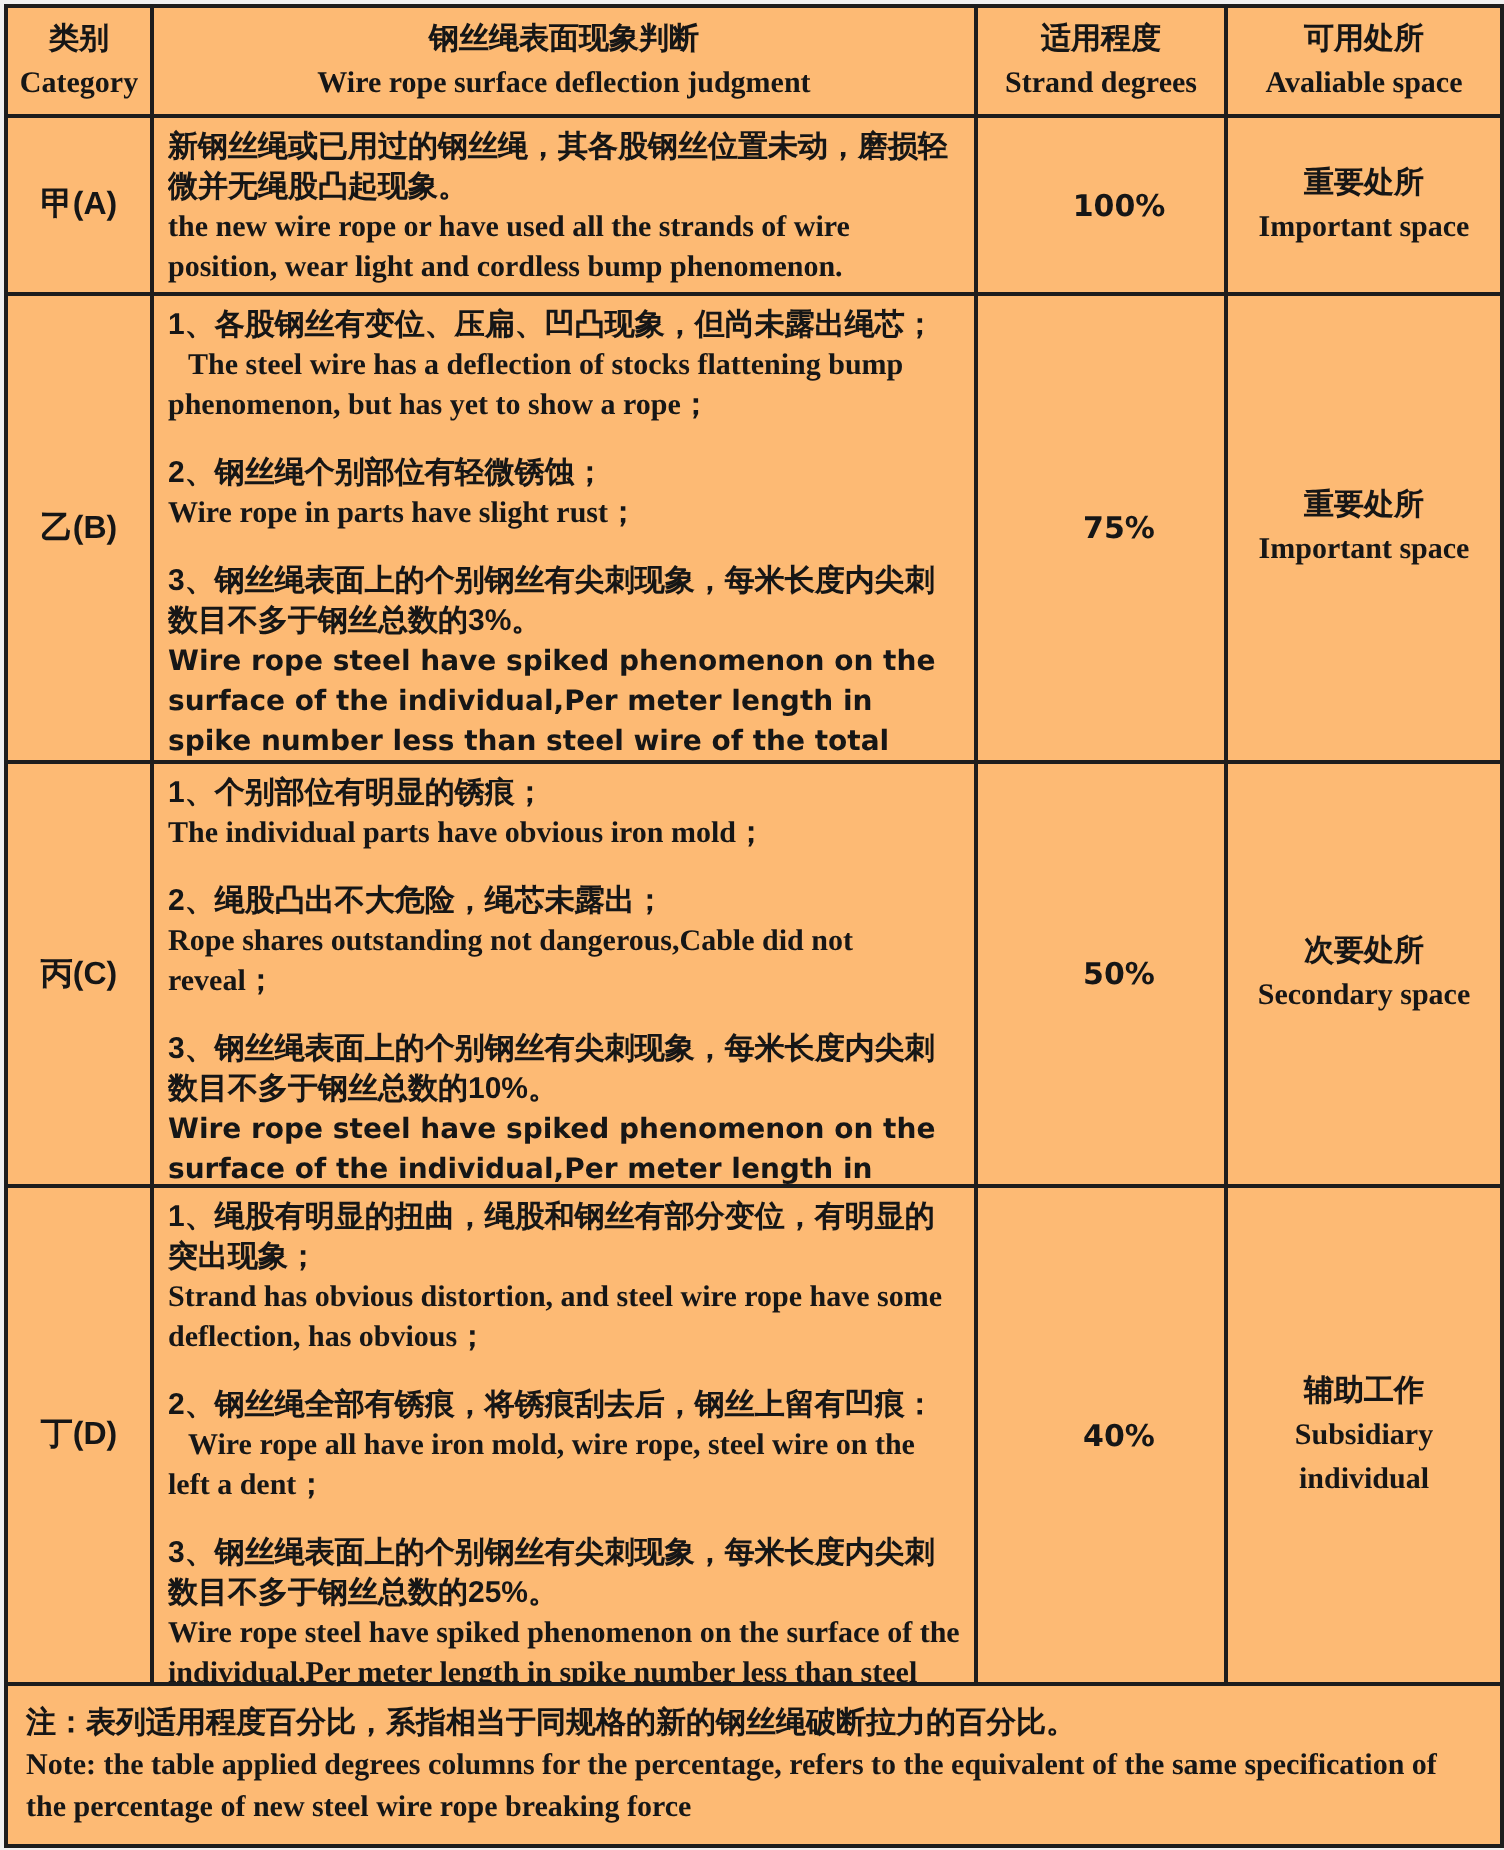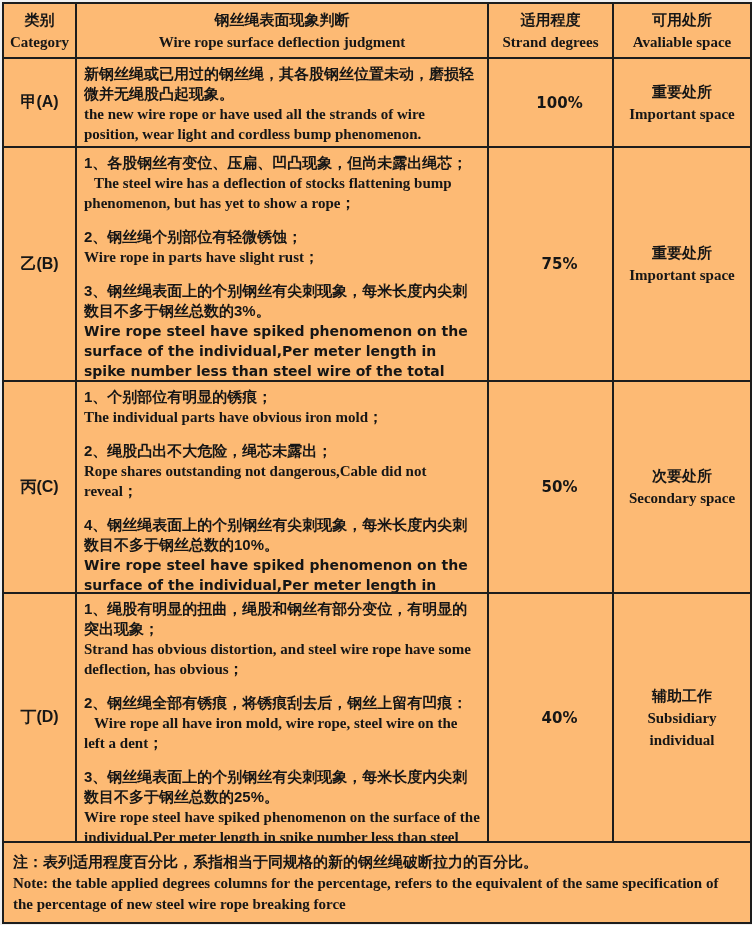--- a/index.html
+++ b/index.html
@@ -126,21 +126,21 @@
     </tr>
 
     <tr style="height:212px;">
       <td class="cat zh">丙(C)</td>
       <td class="desc">
         <div class="desc-inner" style="height:205px;">
           <p><span class="zh">1、个别部位有明显的锈痕；</span></p>
           <p><span class="en">The individual parts have obvious iron mold；</span></p>
           <p class="gap"><span class="zh">2、绳股凸出不大危险，绳芯未露出；</span></p>
           <p><span class="en">Rope shares outstanding not dangerous,Cable did not reveal；</span></p>
-          <p class="gap"><span class="zh">4、钢丝绳表面上的个别钢丝有尖刺现象，每米长度内尖刺数目不多于钢丝总数的10%。</span></p>
+          <p class="gap"><span class="zh">3、钢丝绳表面上的个别钢丝有尖刺现象，每米长度内尖刺数目不多于钢丝总数的10%。</span></p>
           <p><span class="sans">Wire rope steel have spiked phenomenon on the surface of the individual,Per meter length in spike number less than steel wire of the total number of 10%.</span></p>
         </div>
       </td>
       <td class="deg">50%</td>
       <td class="spc">
         <div class="zh">次要处所</div>
         <div class="en">Secondary space</div>
       </td>
     </tr>
 

